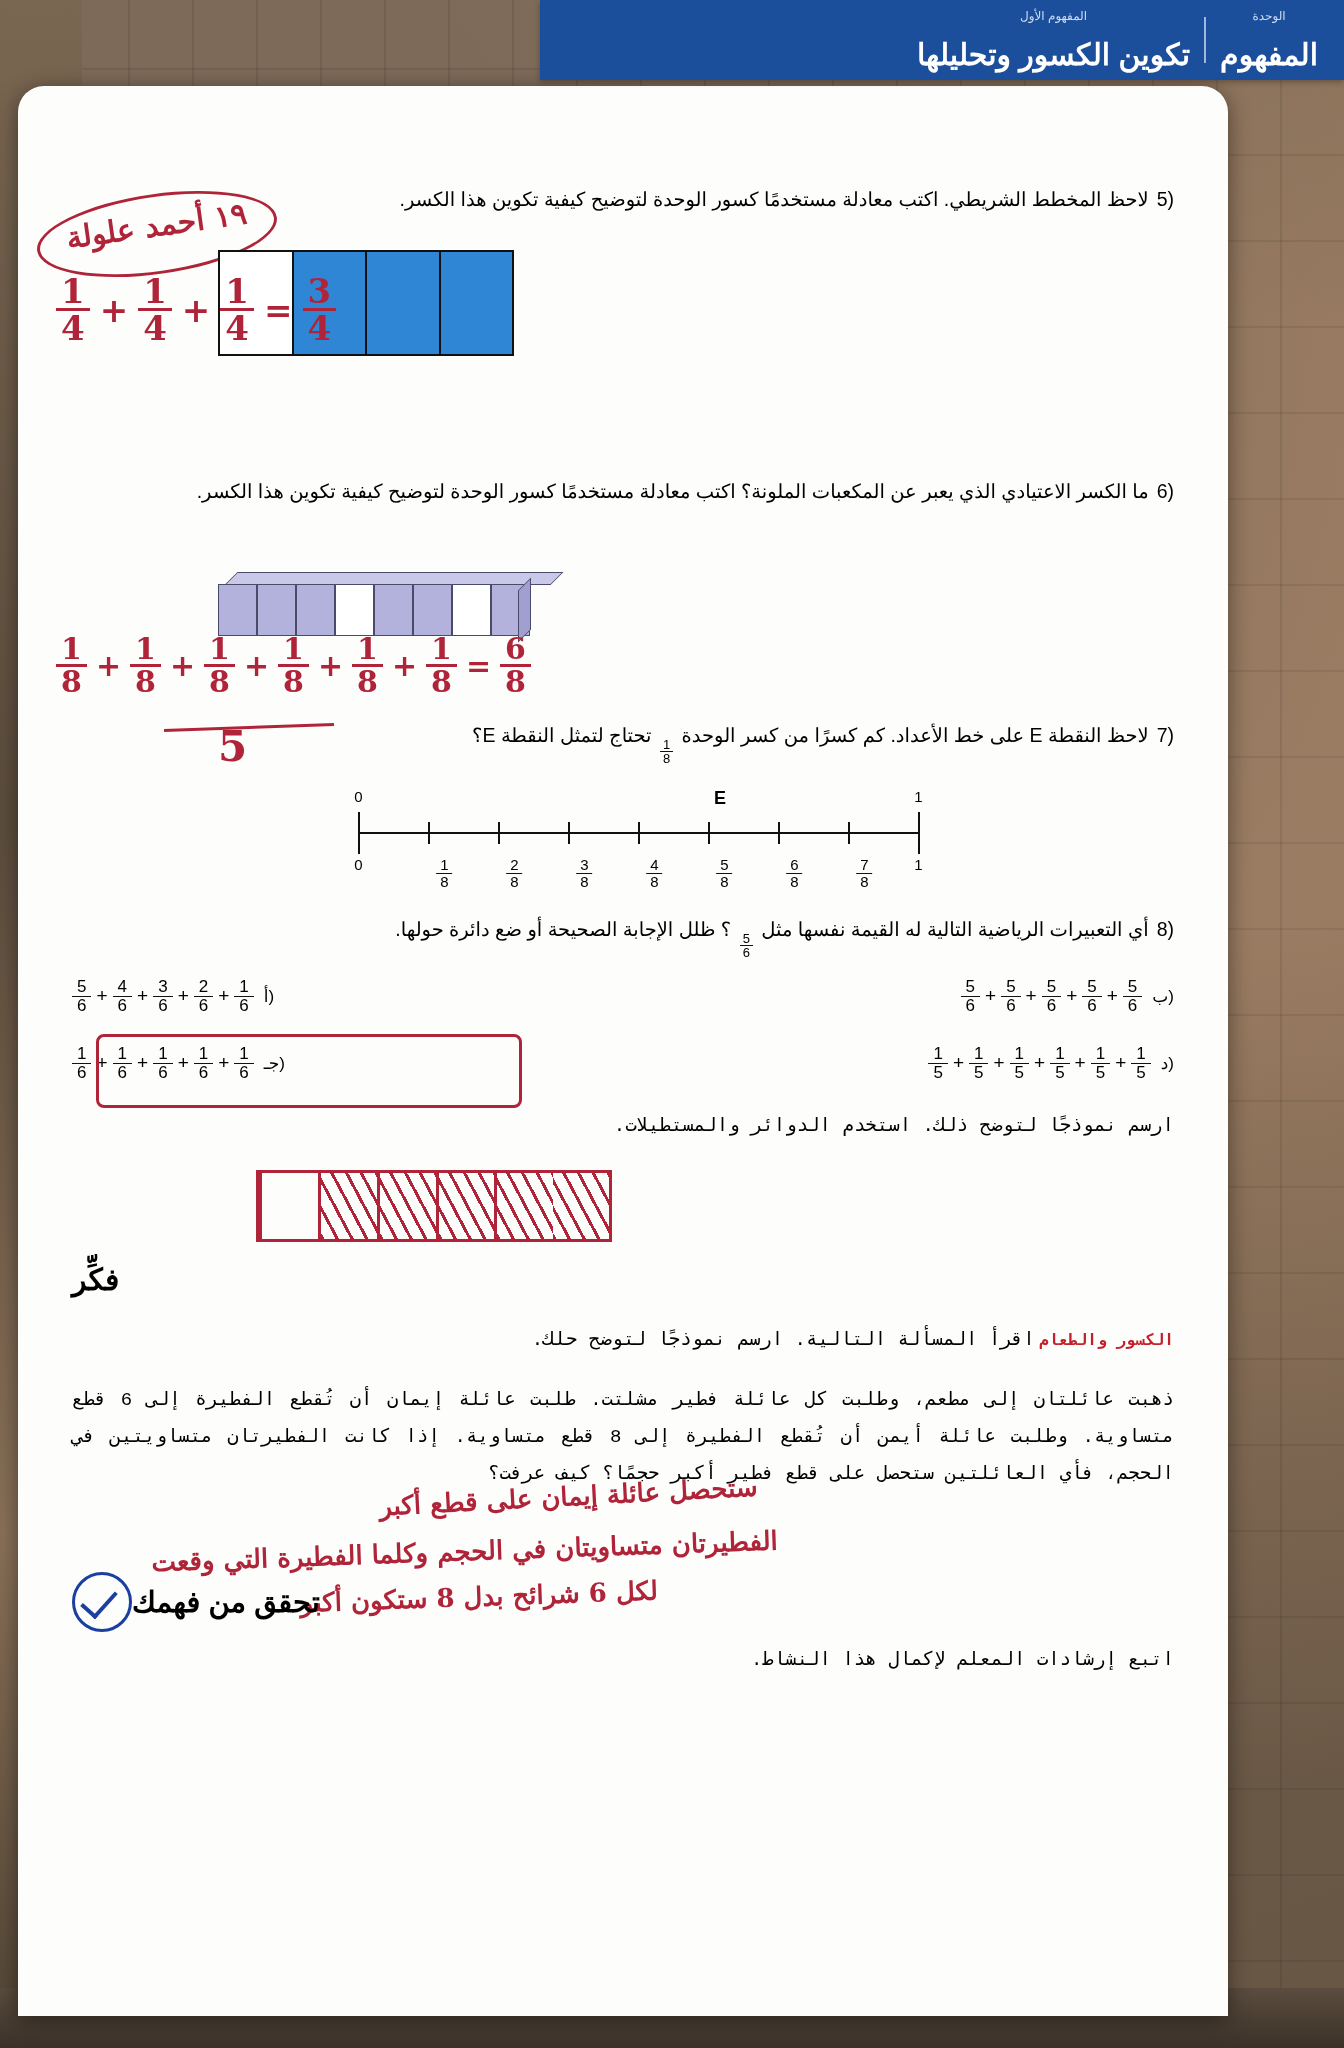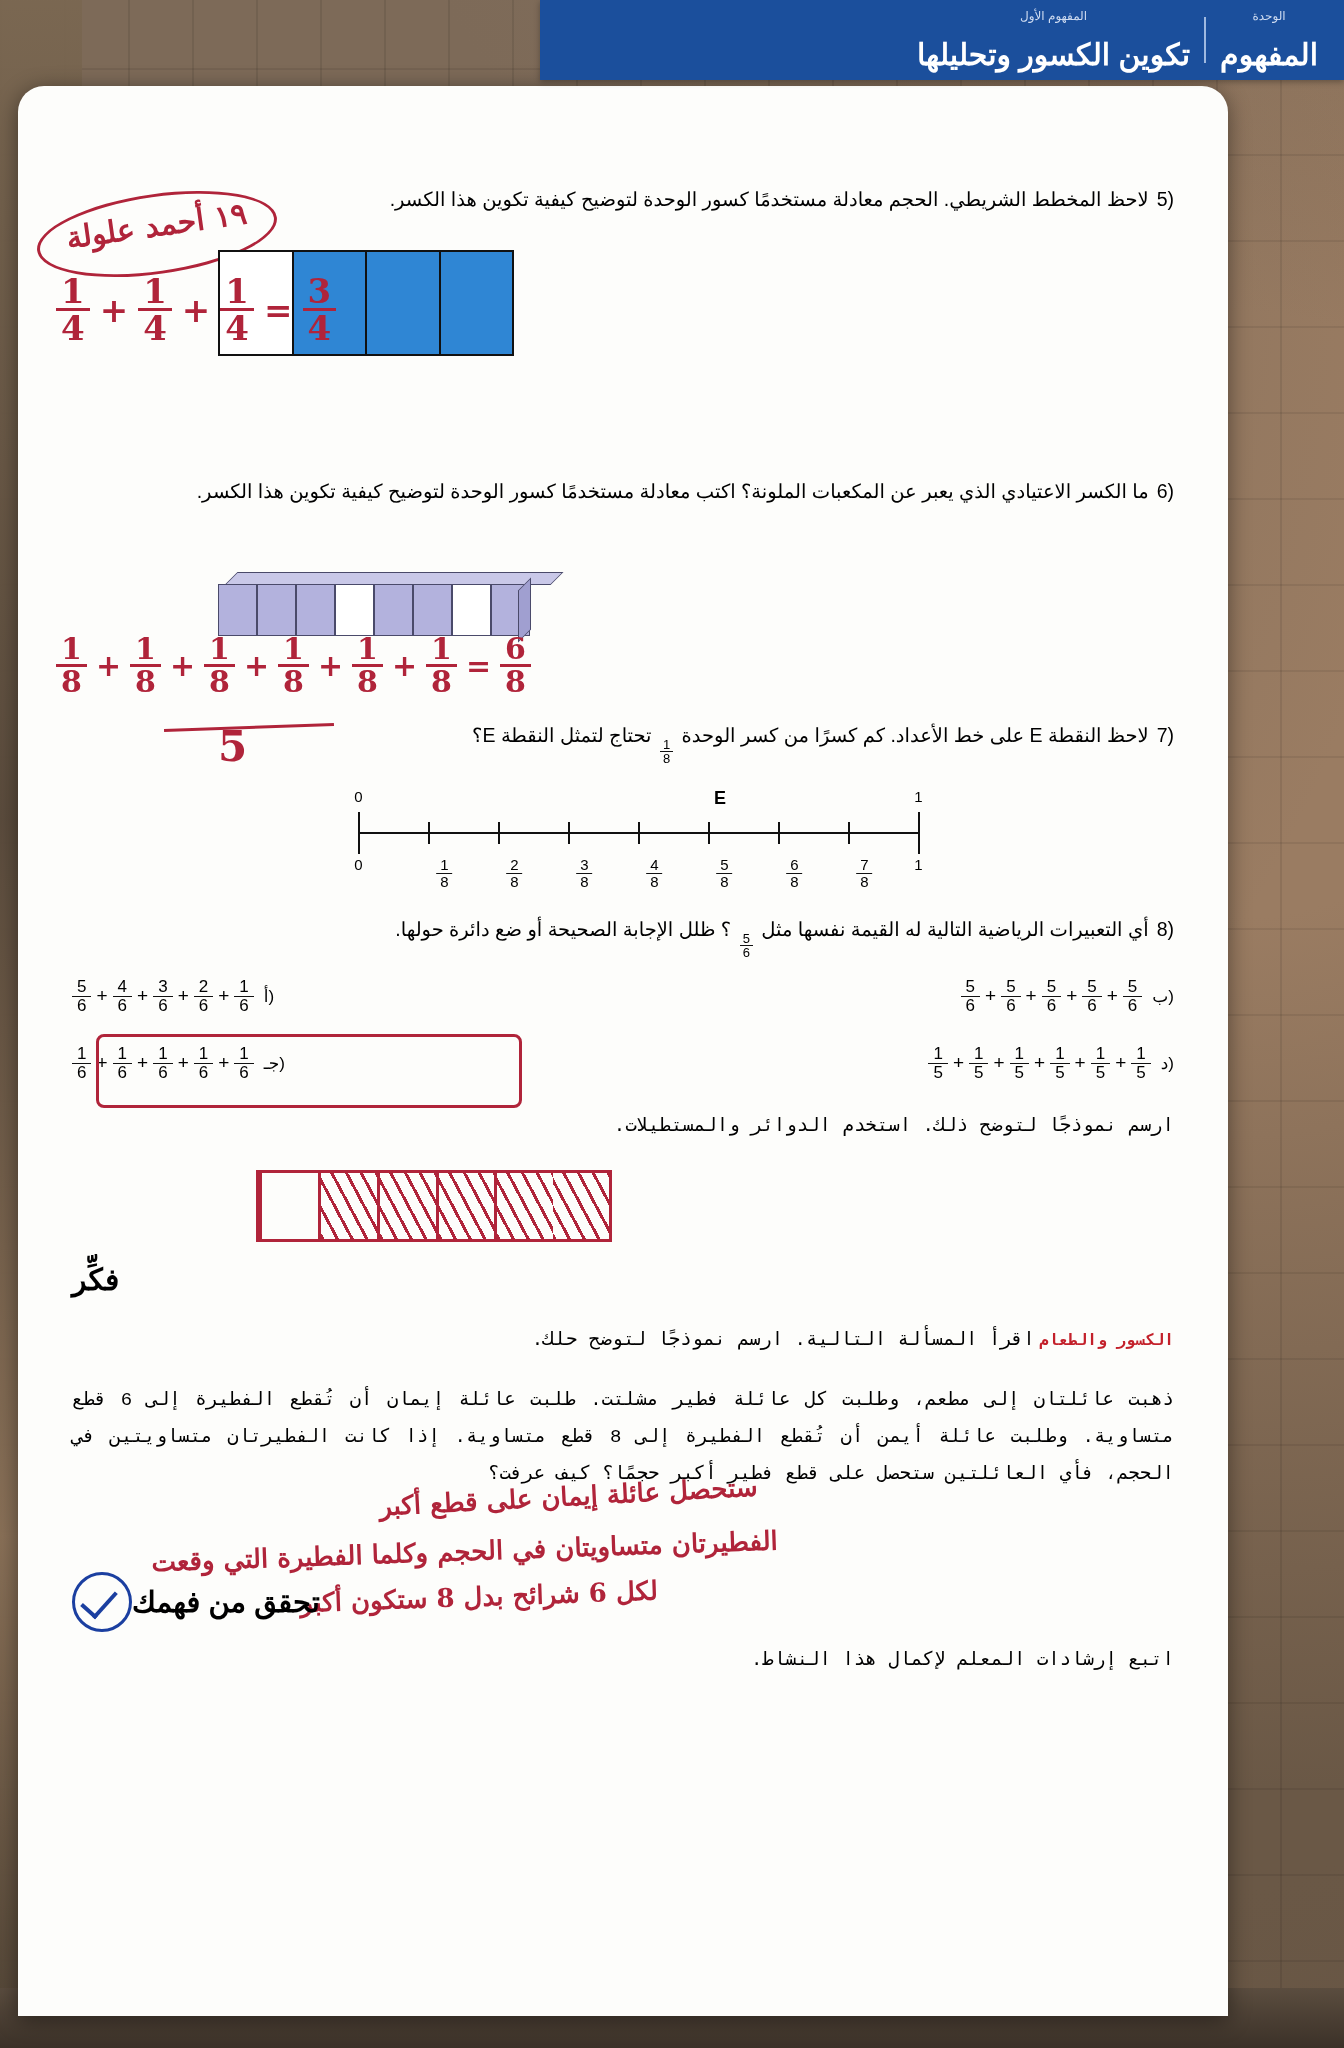--- a/index.html
+++ b/index.html
@@ -186,21 +186,21 @@
 
 <div class="page">
   <div class="page-inner">
 
     <div class="note-oval"></div>
     <div class="hw" style="left:26px;top:122px;width:225px;text-align:center;font-size:30px;transform:rotate(-8deg);">١٩ أحمد علولة</div>
 
     <div style="position:absolute;right:54px;left:300px;top:96px;">
       <div class="q">
         <span class="num">(5</span>
-        <span class="txt">لاحظ المخطط الشريطي. الحجم معادلة مستخدمًا كسور الوحدة لتوضيح كيفية تكوين هذا الكسر.</span>
+        <span class="txt">لاحظ المخطط الشريطي. اكتب معادلة مستخدمًا كسور الوحدة لتوضيح كيفية تكوين هذا الكسر.</span>
       </div>
     </div>
 
     <div class="barmodel" style="top:164px;left:200px;right:auto;">
       <div class="filled"></div>
       <div class="filled"></div>
       <div class="filled"></div>
       <div></div>
     </div>
 

